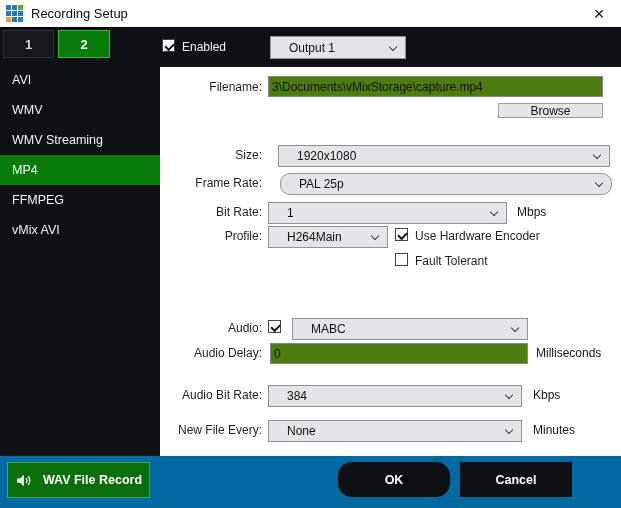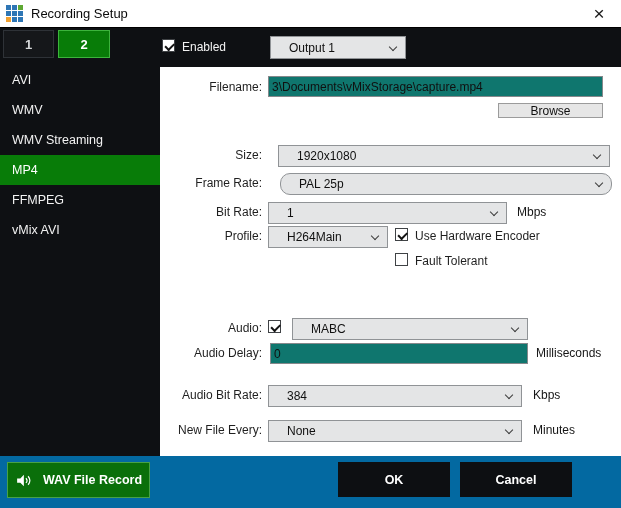--- a/index.html
+++ b/index.html
@@ -51,34 +51,34 @@
   .side-item { height:30px; display:flex; align-items:center; padding-left:12px;
     font-size:12.5px; color:#f2f2f2; }
   .side-item.active { background:#087c08; color:#ffffff; }
 
   
   .main-panel { position:absolute; left:160px; top:67px; width:461px; height:389px;
     background:#ffffff; }
   .flabel { position:absolute; left:0; width:102px; text-align:right;
     font-size:12px; color:#1f1f1f; }
   .unit { position:absolute; font-size:12px; color:#151515; }
-  .tinput { position:absolute; background:#0f766e; border:1px solid #85888b;
+  .tinput { position:absolute; background:#4d7c0f; border:1px solid #85888b;
     font-size:12px; color:#101010; padding:0 3px; font-family:inherit; height:21px; }
   .cblabel { position:absolute; font-size:12px; color:#1f1f1f; }
 
   .btn-light { position:absolute; background:#e6e6e6; border:1px solid #9b9b9b;
     font-size:12px; color:#101010; display:flex; align-items:center; justify-content:center; }
 
   
   .footer { position:absolute; left:0; top:456px; width:621px; height:52px;
     background:#0369a1; }
   .btn-dark { position:absolute; top:6px; width:112px; height:35px; background:#0d0f12;
     color:#ffffff; font-weight:bold; font-size:12.5px;
     display:flex; align-items:center; justify-content:center; }
-  .ok-btn { left:338px; }
+  .ok-btn { left:338px;border-radius:14px; }
   .cancel-btn { left:460px; }
   .wav-btn { position:absolute; left:7px; top:6px; width:143px; height:36px;
     background:#0a6f0a; border:1px solid #48a148; color:#ffffff; font-weight:bold;
     font-size:12.5px; display:flex; align-items:center; justify-content:center; gap:11px; }
   .wav-btn svg { flex:0 0 auto; }
 </style>
 </head>
 <body>
 
 <div class="window">

